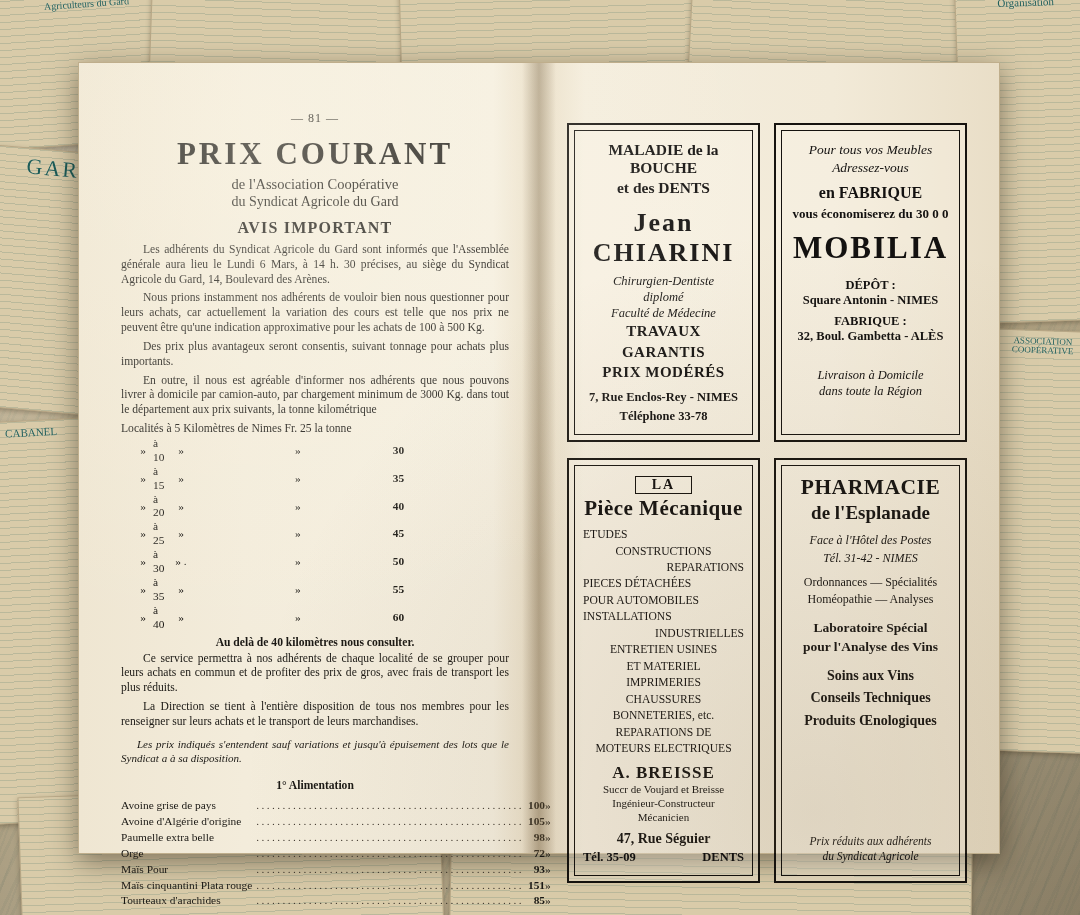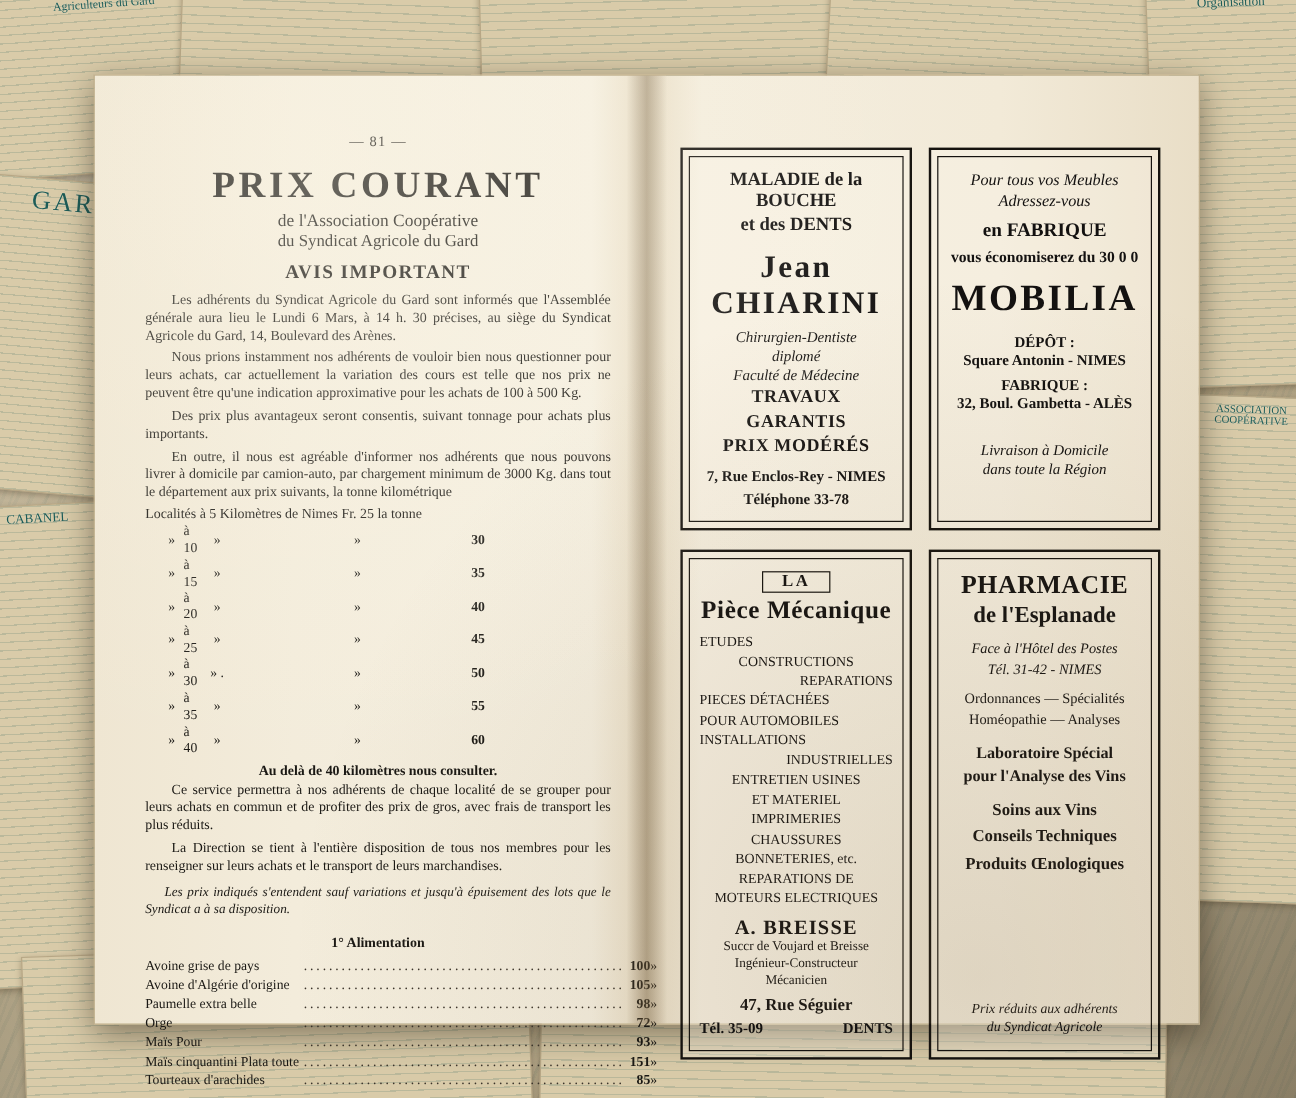--- a/index.html
+++ b/index.html
@@ -323,21 +323,21 @@
             <td class="val">72</td>
             <td class="unit">»</td>
           </tr>
           <tr>
             <td class="name">Maïs Pour</td>
             <td class="dots">...................................................</td>
             <td class="val">93</td>
             <td class="unit">»</td>
           </tr>
           <tr>
-            <td class="name">Maïs cinquantini Plata toute</td>
+            <td class="name">Maïs cinquantini Plata rouge</td>
             <td class="dots">...................................................</td>
             <td class="val">151</td>
             <td class="unit">»</td>
           </tr>
           <tr>
             <td class="name">Tourteaux d'arachides</td>
             <td class="dots">...................................................</td>
             <td class="val">85</td>
             <td class="unit">»</td>
           </tr>

